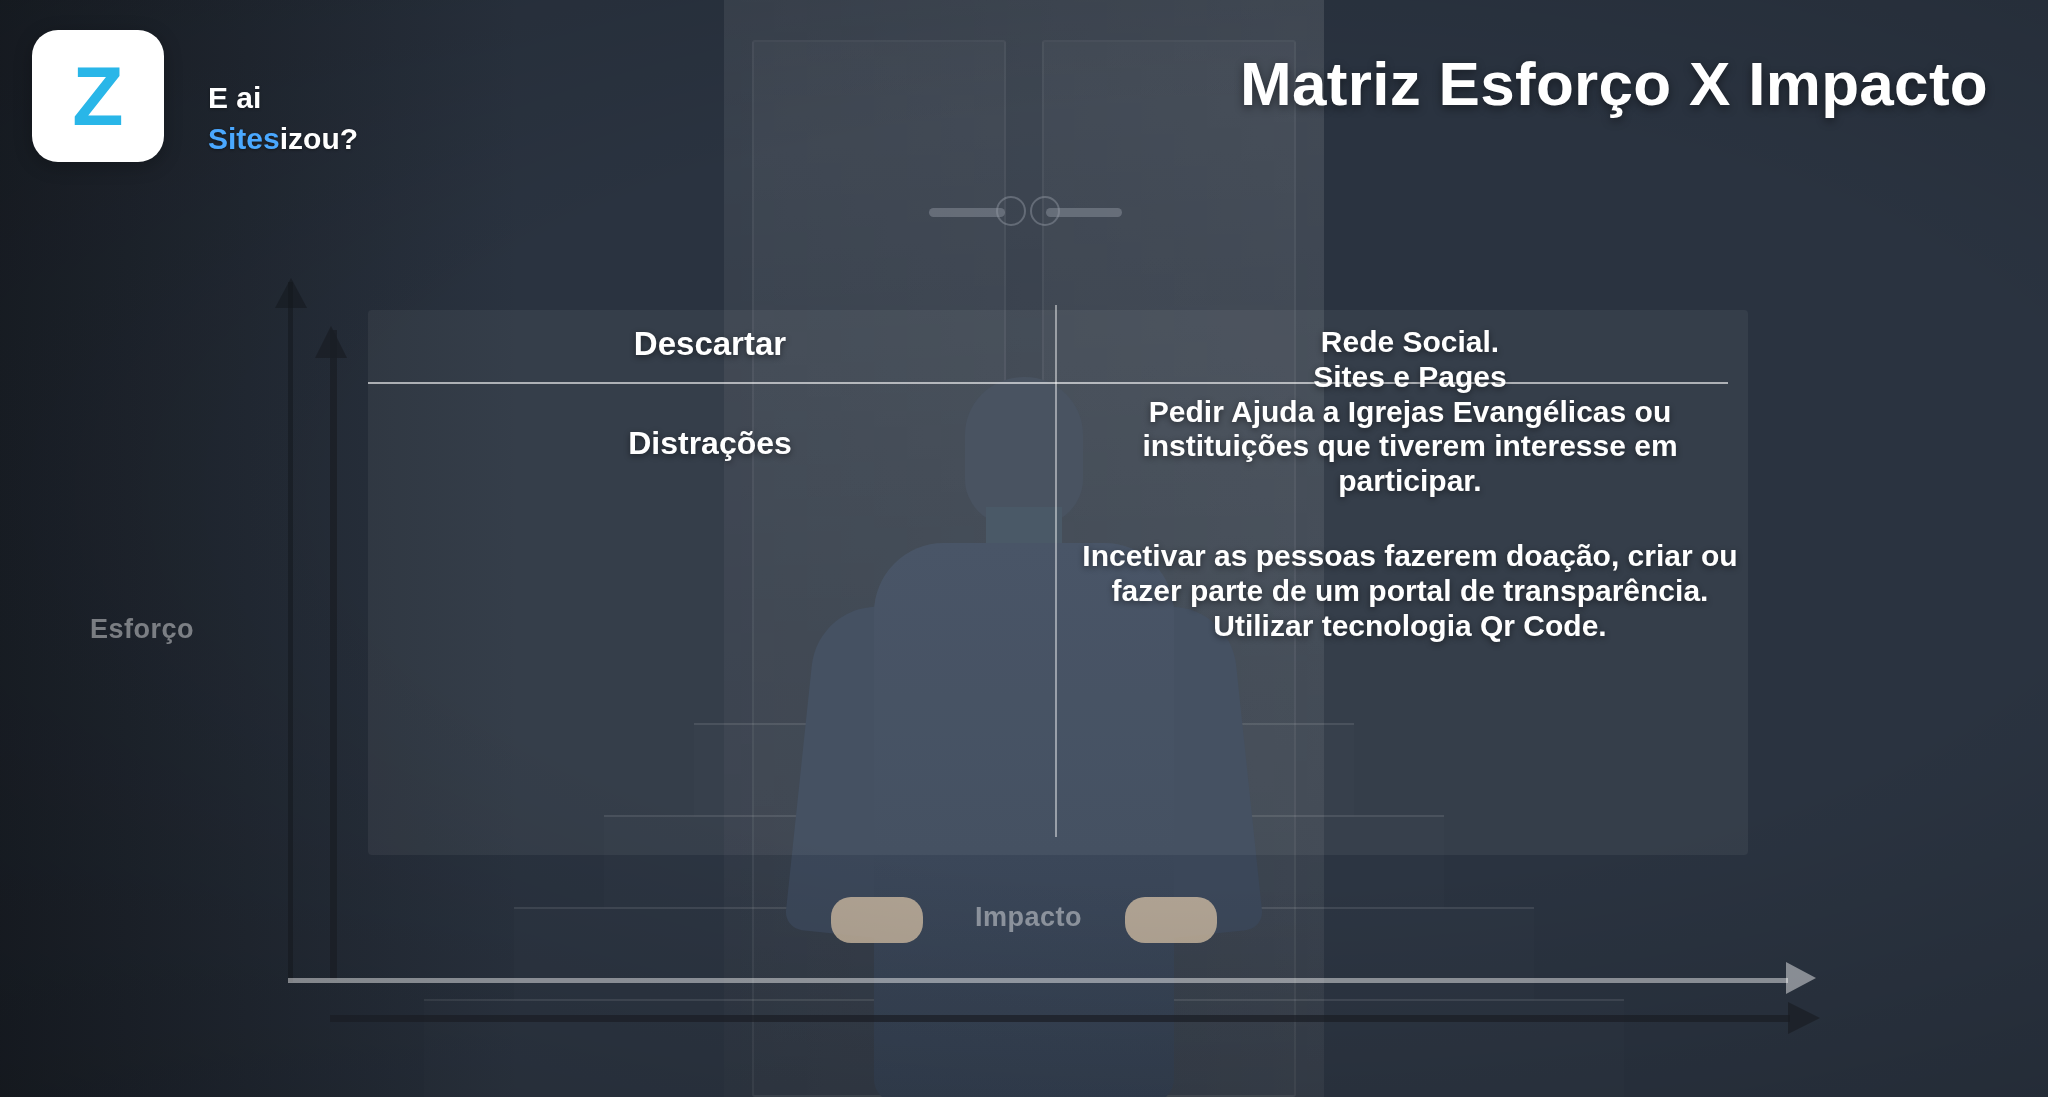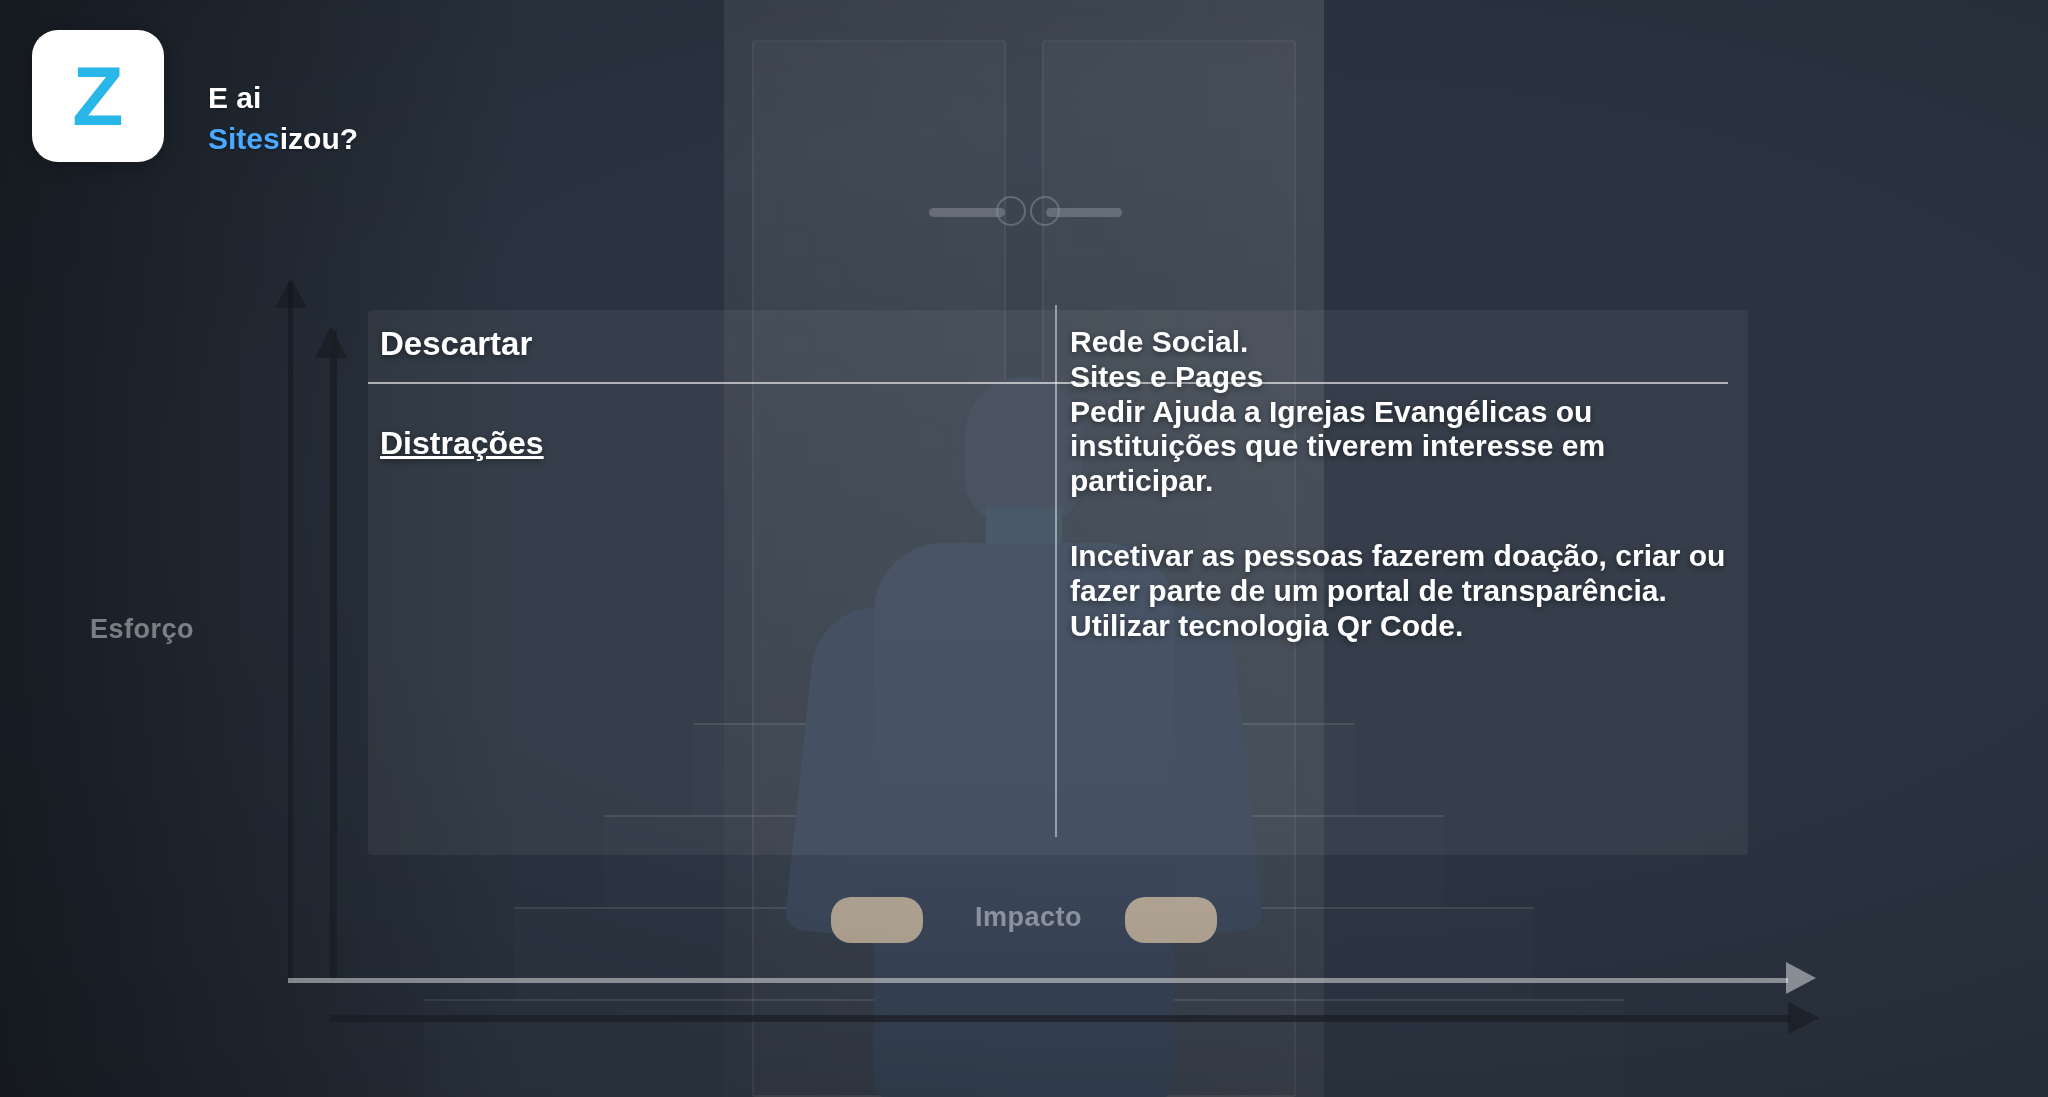--- a/index.html
+++ b/index.html
@@ -292,20 +292,21 @@
     left: 368px;
     top: 382px;
     width: 1360px;
     height: 2px;
     background: rgba(255,255,255,0.60);
   }
 
   .col {
     position: absolute;
     top: 325px;
+    text-align: center;
     color: #ffffff;
     text-shadow: 0 2px 6px rgba(0,0,0,0.45);
   }
   .col.left  { left: 380px;  width: 660px; }
   .col.right { left: 1070px; width: 680px; }
 
   .col-head {
     font-size: 33px;
     font-weight: bold;
     margin-bottom: 62px;
@@ -313,21 +314,20 @@
   .block {
     font-size: 30px;
     font-weight: bold;
     line-height: 1.18;
     margin-bottom: 40px;
     white-space: pre-line;
   }
   .block.sub-head {
     font-size: 32px;
     margin-bottom: 34px;
-    text-decoration: underline;
   }
   .col.right .block { line-height: 1.16; }
 </style>
 </head>
 <body>
 
 <div class="slide">
 
   <div class="bg-base"></div>
 
@@ -359,20 +359,21 @@
   <div class="vignette"></div>
 
   <div class="logo-box">
     <span class="logo-z">Z</span>
   </div>
   <div class="brand">
     <div>E ai</div>
     <div><span class="accent">Sites</span><span>izou?</span></div>
   </div>
 
+  <div class="title">Matriz Esforço X Impacto</div>
 
   <div class="arrow-up a1"></div>
   <div class="axis-v"></div>
   <div class="arrow-up a2"></div>
   <div class="axis-v2"></div>
 
   <div class="axis-h"></div>
   <div class="arrow-right r1"></div>
   <div class="axis-h2"></div>
   <div class="arrow-right r2"></div>

